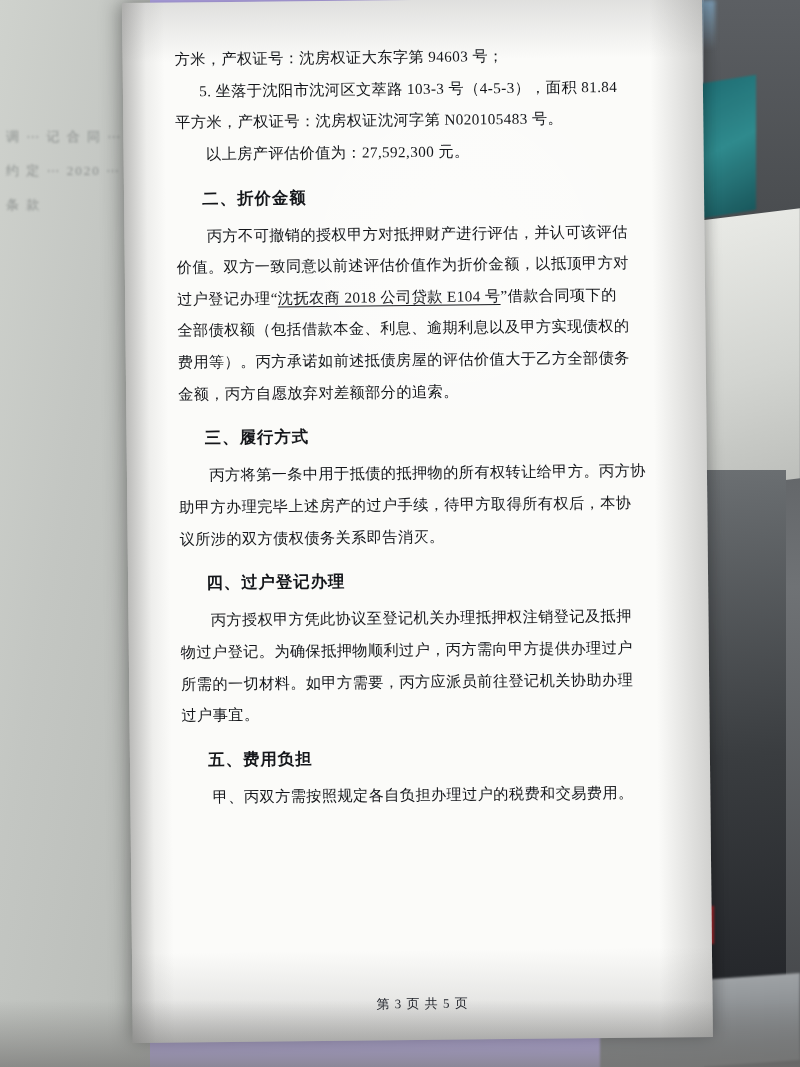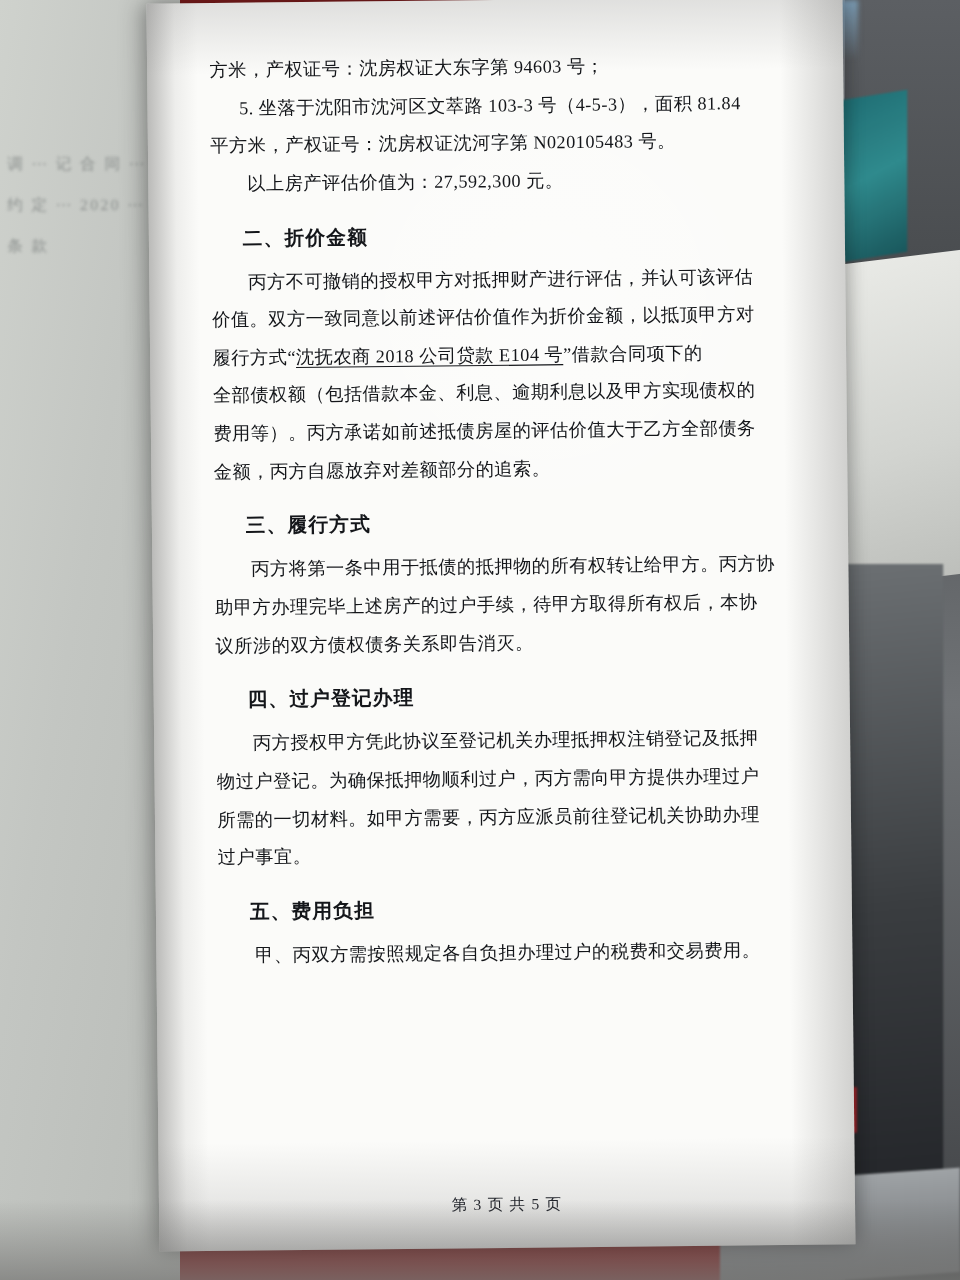--- a/index.html
+++ b/index.html
@@ -12,21 +12,21 @@
     overflow: hidden;
     background: #d8d8d6;
     font-family: "Liberation Serif", serif;
   }
 
   #scene {
     position: relative;
     width: 800px;
     height: 1067px;
     overflow: hidden;
-    background: #7f1d1d;
+    background: #c4b5fd;
   }
 
   
   .bg-left {
     position: absolute;
     left: 0; top: 0;
     width: 150px; height: 1067px;
     background: linear-gradient(100deg, #cfd2cd 0%, #c3c6c2 45%, #b9bcb8 100%);
   }
   .bg-left-text {
@@ -251,21 +251,21 @@
 
       <p class="line-continued">方米，产权证号：沈房权证大东字第 94603 号；</p>
       <p class="num-item">5. 坐落于沈阳市沈河区文萃路 103-3 号（4-5-3），面积 81.84</p>
       <p class="line-continued">平方米，产权证号：沈房权证沈河字第 N020105483 号。</p>
       <p class="para">以上房产评估价值为：27,592,300 元。</p>
 
       <h2 class="heading">二、折价金额</h2>
       <p class="para">丙方不可撤销的授权甲方对抵押财产进行评估，并认可该评估</p>
       <p class="para-flat">价值。双方一致同意以前述评估价值作为折价金额，以抵顶甲方对</p>
       <p class="para-flat">
-        <span>履行方式“</span><span class="u">沈抚农商 2018 公司贷款 E104 号</span><span>”借款合同项下的</span>
+        <span>过户登记办理“</span><span class="u">沈抚农商 2018 公司贷款 E104 号</span><span>”借款合同项下的</span>
       </p>
       <p class="para-flat">全部债权额（包括借款本金、利息、逾期利息以及甲方实现债权的</p>
       <p class="para-flat">费用等）。丙方承诺如前述抵债房屋的评估价值大于乙方全部债务</p>
       <p class="para-flat">金额，丙方自愿放弃对差额部分的追索。</p>
 
       <h2 class="heading">三、履行方式</h2>
       <p class="para">丙方将第一条中用于抵债的抵押物的所有权转让给甲方。丙方协</p>
       <p class="para-flat">助甲方办理完毕上述房产的过户手续，待甲方取得所有权后，本协</p>
       <p class="para-flat">议所涉的双方债权债务关系即告消灭。</p>
 

